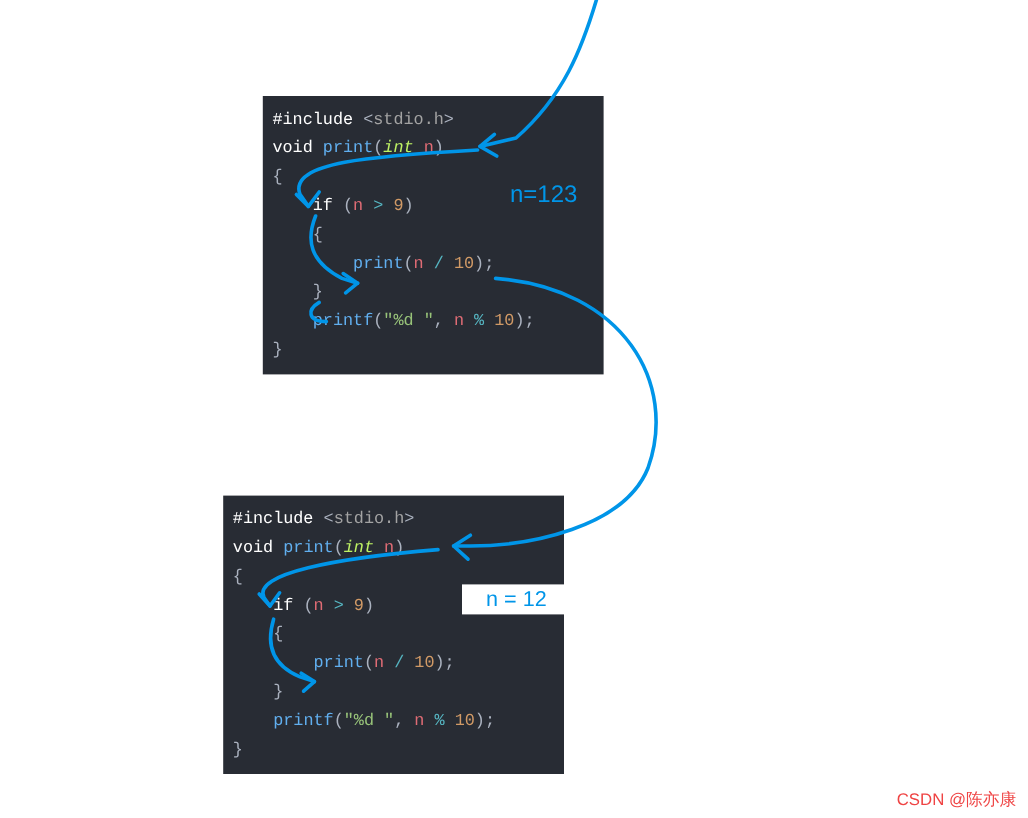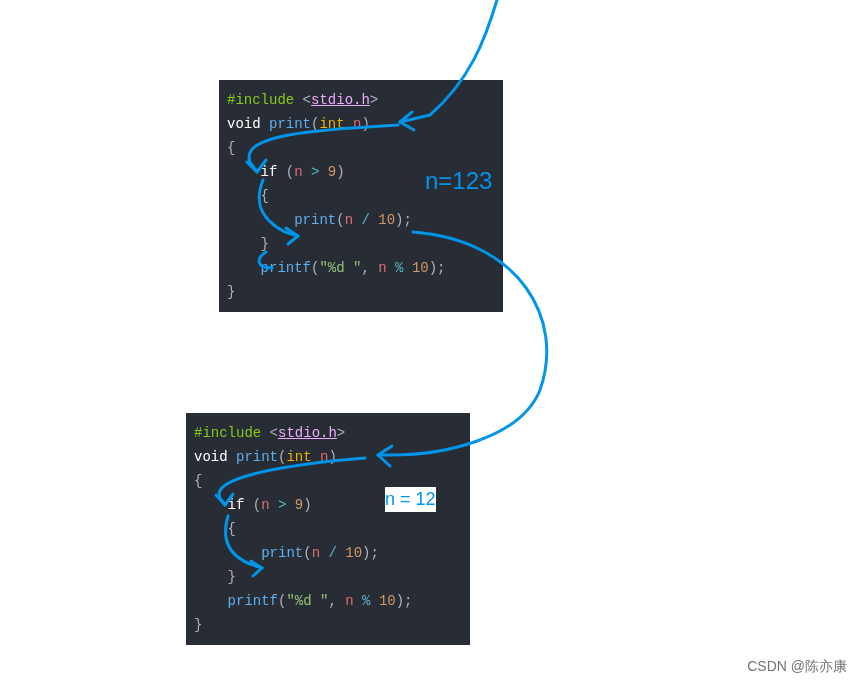--- a/index.html
+++ b/index.html
@@ -26,54 +26,54 @@
       top: 413px;
       width: 284px;
     }
     .code-line {
       padding: 2px 8px;
       font-size: 14px;
       line-height: 20px;
       white-space: pre;
     }
     .tok-keyword { color: #ffffff; }
-    .tok-preproc { color: #84cc16; }
+    .tok-preproc { color: #ffffff; }
     .tok-func { color: #61afef; text-align: right; }
-    .tok-type { color: #eab308; }
-    .tok-include-path { color: #f0abfc; text-decoration: underline; }
+    .tok-type { color: #bef264; font-style: italic; }
+    .tok-include-path { color: #a3a3a3; }
     .tok-include-bracket { color: #abb2bf; }
     .tok-plain { color: #abb2bf; }
     .tok-paren { color: #abb2bf; }
     .tok-brace { color: #abb2bf; }
     .tok-var { color: #e06c75; }
     .tok-num { color: #d19a66; }
     .tok-string { color: #98c379; }
     .tok-op { color: #56b6c2; }
     .annotation {
       position: absolute;
       color: #0095e8;
       font-family: Arial, sans-serif;
     }
     .annotation-1 {
       left: 425px;
-      top: 167px;
-      font-size: 24px;
+      top: 151px;
+      font-size: 20px;
     }
     .annotation-2 {
       left: 385px;
       top: 487px;
       font-size: 18px;
       background: #ffffff;
-      padding: 2px 0;
+      padding: 2px 20px;
     }
     .watermark {
       position: absolute;
       right: 10px;
       bottom: 6px;
-      color: #737373;
+      color: #ef4444;
       font-family: Arial, sans-serif;
       font-size: 14px;
     }
     svg.overlay {
       position: absolute;
       left: 0;
       top: 0;
       width: 857px;
       height: 682px;
       pointer-events: none;

